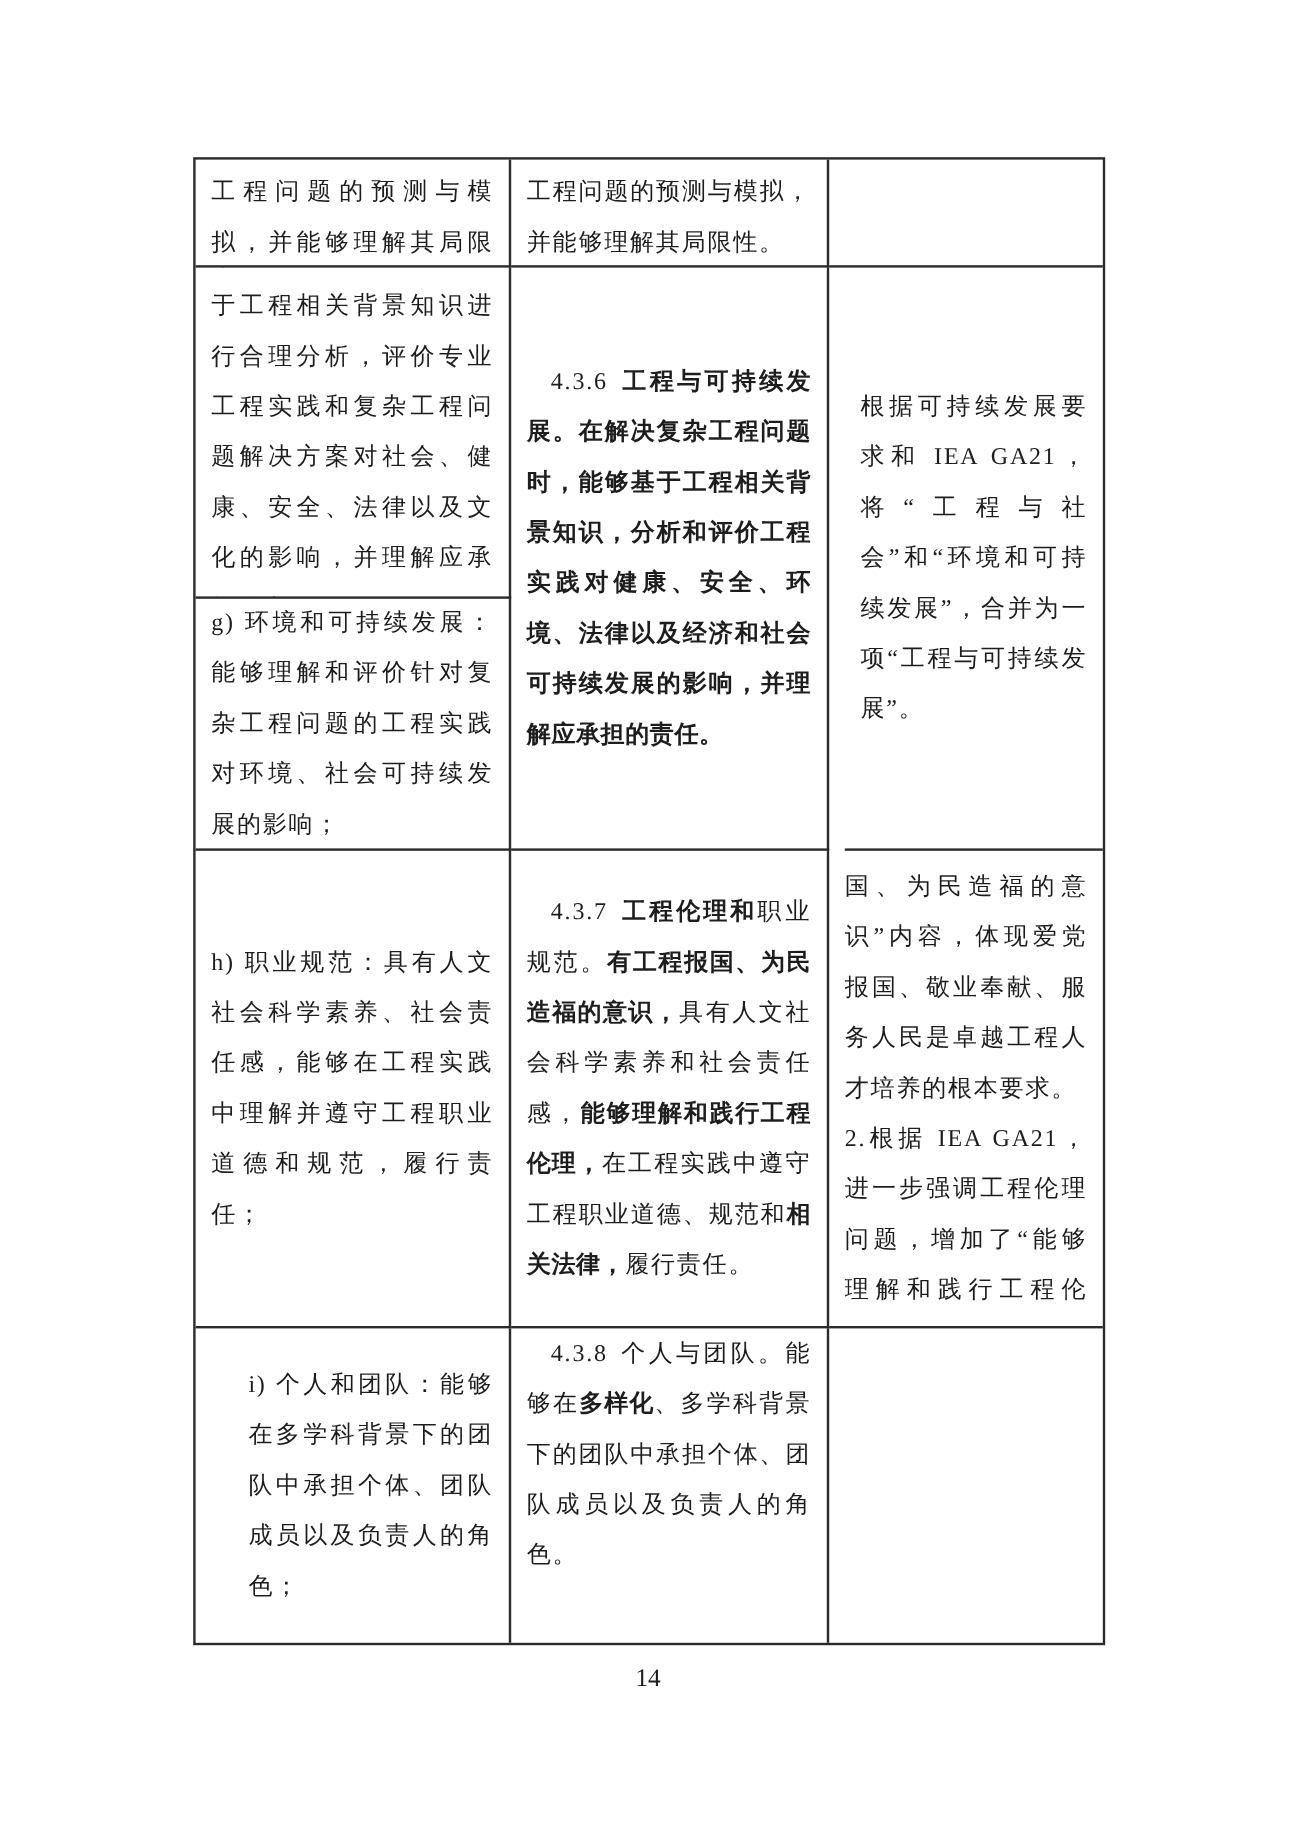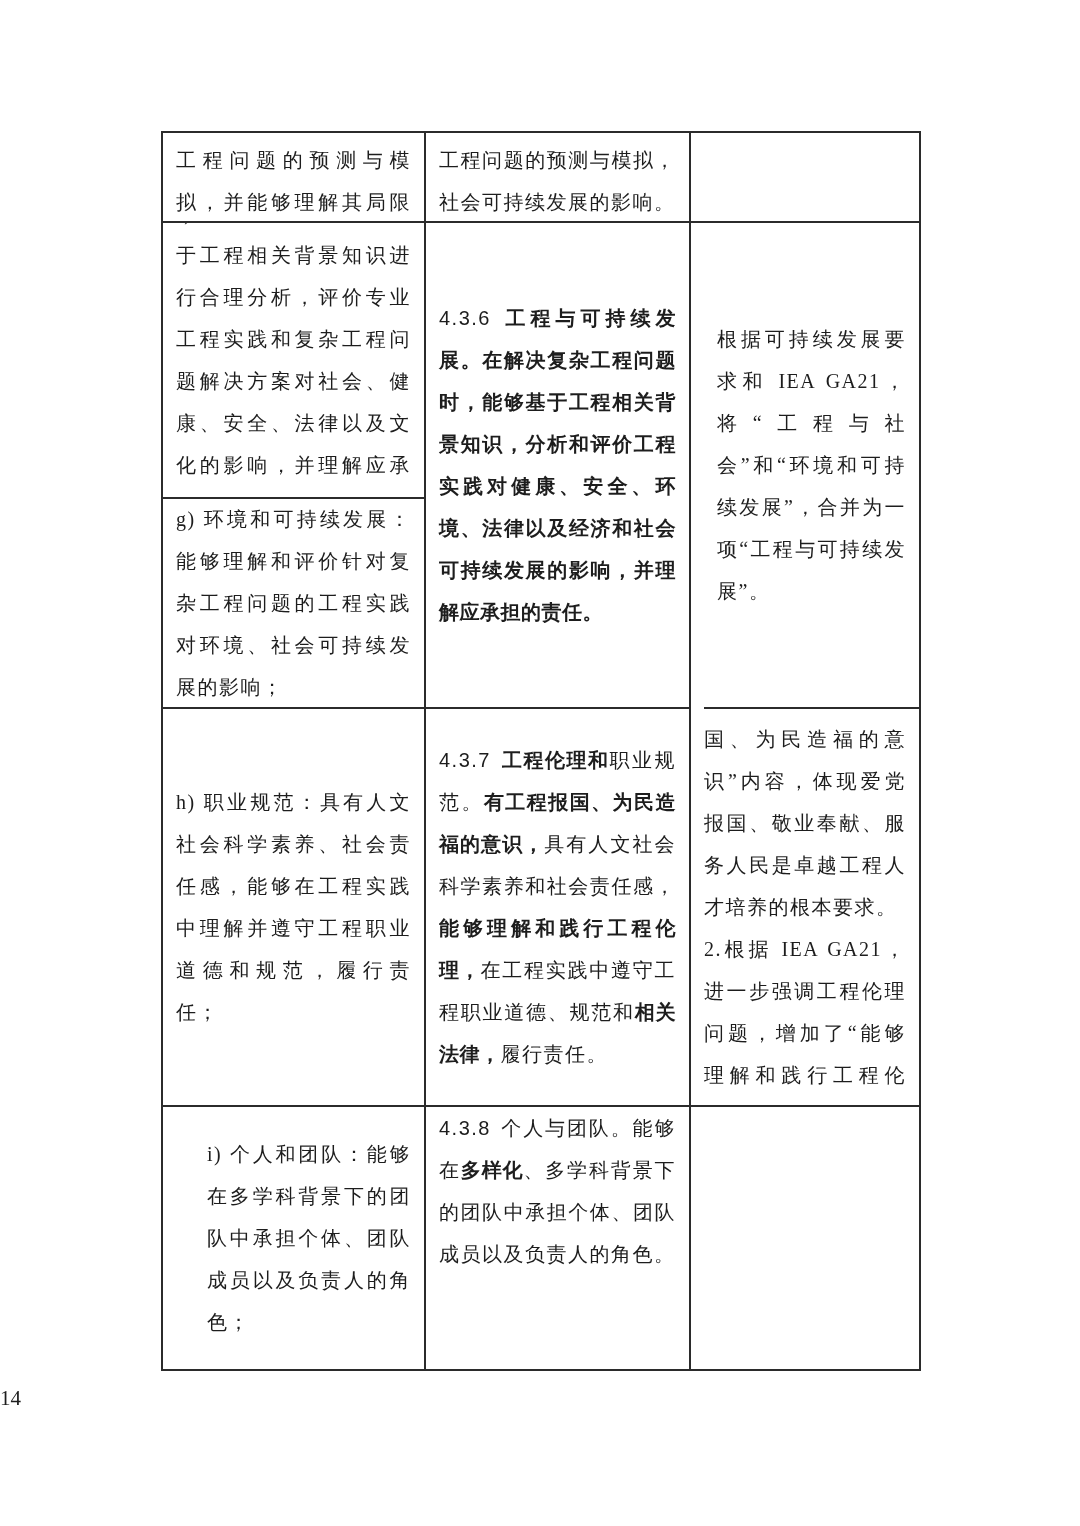--- a/index.html
+++ b/index.html
@@ -68,48 +68,49 @@
   .seg-song {
     font-family: "Liberation Serif", "DejaVu Serif", serif;
     font-weight: 400;
   }
   .seg-hei {
     font-family: Liberation Serif, serif;
     font-weight: 700;
     letter-spacing: 0.5px;
   }
   .seg-num {
-    font-family: Liberation Sans, sans-serif;
+    font-family: Liberation Serif, serif;
     font-weight: 400;
     margin-right: 10px;
+    margin-left: 20px;
   }
   .page-number {
     position: absolute;
     left: 0;
     top: 1383px;
     width: 100%;
-    text-align: left;
+    text-align: center;
     font-size: 21px;
     line-height: 30px;
     font-family: "Liberation Serif", "DejaVu Serif", serif;
     color: #1d1d1d;
   }
 </style>
 </head>
 <body>
 
 <div class="page">
 
   <div class="doc-table">
 
     <div class="cell v-top b-r b-b a-r1c1">
       <p class="cell-text seg-song">工程问题的预测与模拟，并能够理解其局限性；</p>
     </div>
     <div class="cell v-top b-r b-b a-r1c2">
-      <p class="cell-text seg-song">工程问题的预测与模拟，社会可持续发展的影响。</p>
+      <p class="cell-text seg-song">工程问题的预测与模拟，并能够理解其局限性。</p>
     </div>
     <div class="cell v-top b-b a-r1c3">
       <p class="cell-text seg-song"></p>
     </div>
 
     <div class="cell b-r b-b a-f">
       <p class="cell-text seg-song">f) 工程与社会：能够基于工程相关背景知识进行合理分析，评价专业工程实践和复杂工程问题解决方案对社会、健康、安全、法律以及文化的影响，并理解应承担的责任；</p>
     </div>
 
     <div class="cell b-r b-b a-g">

